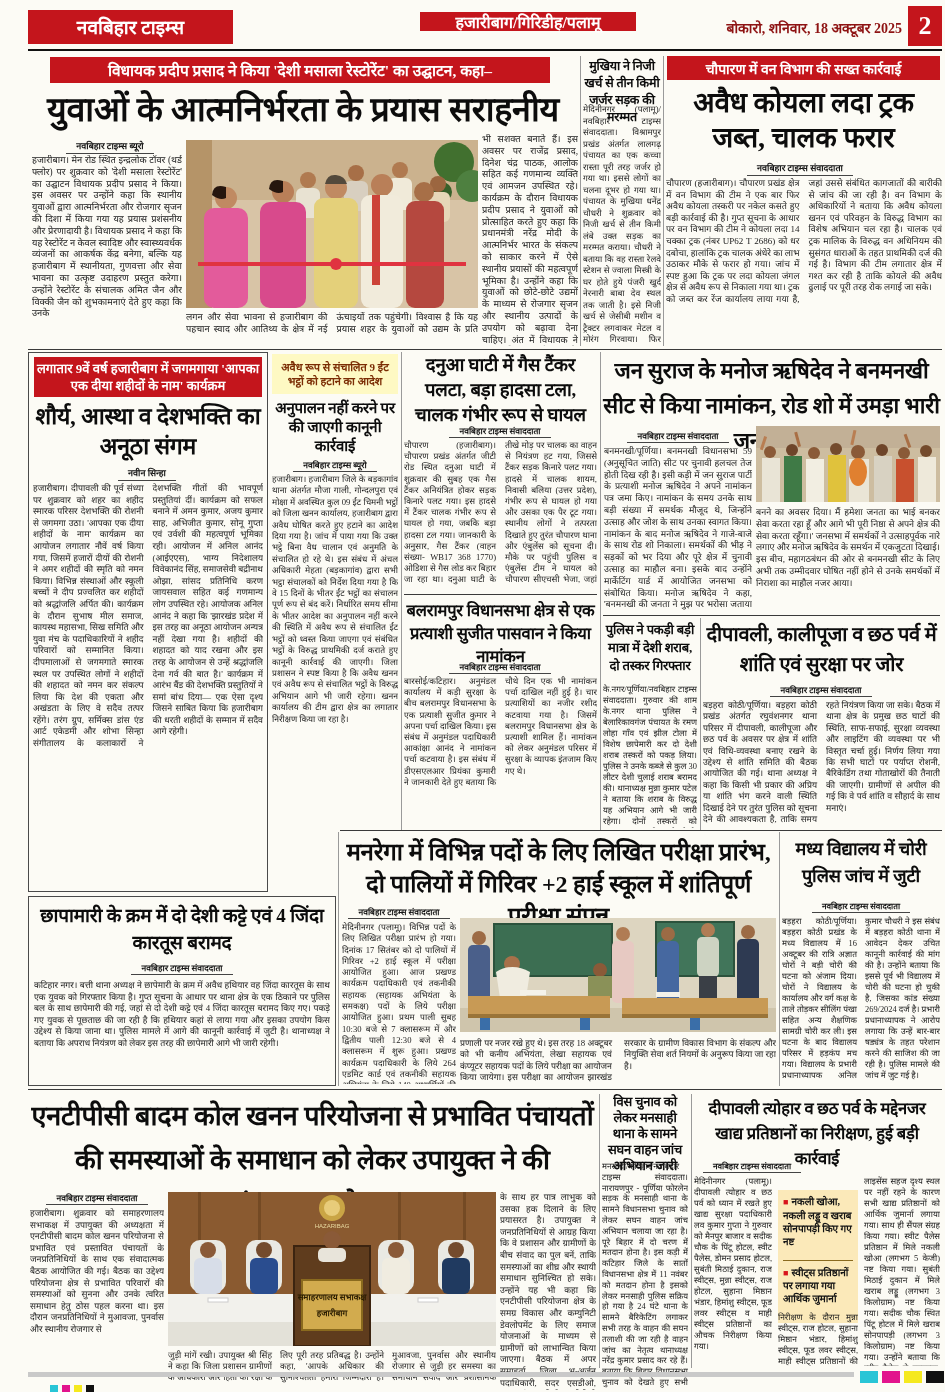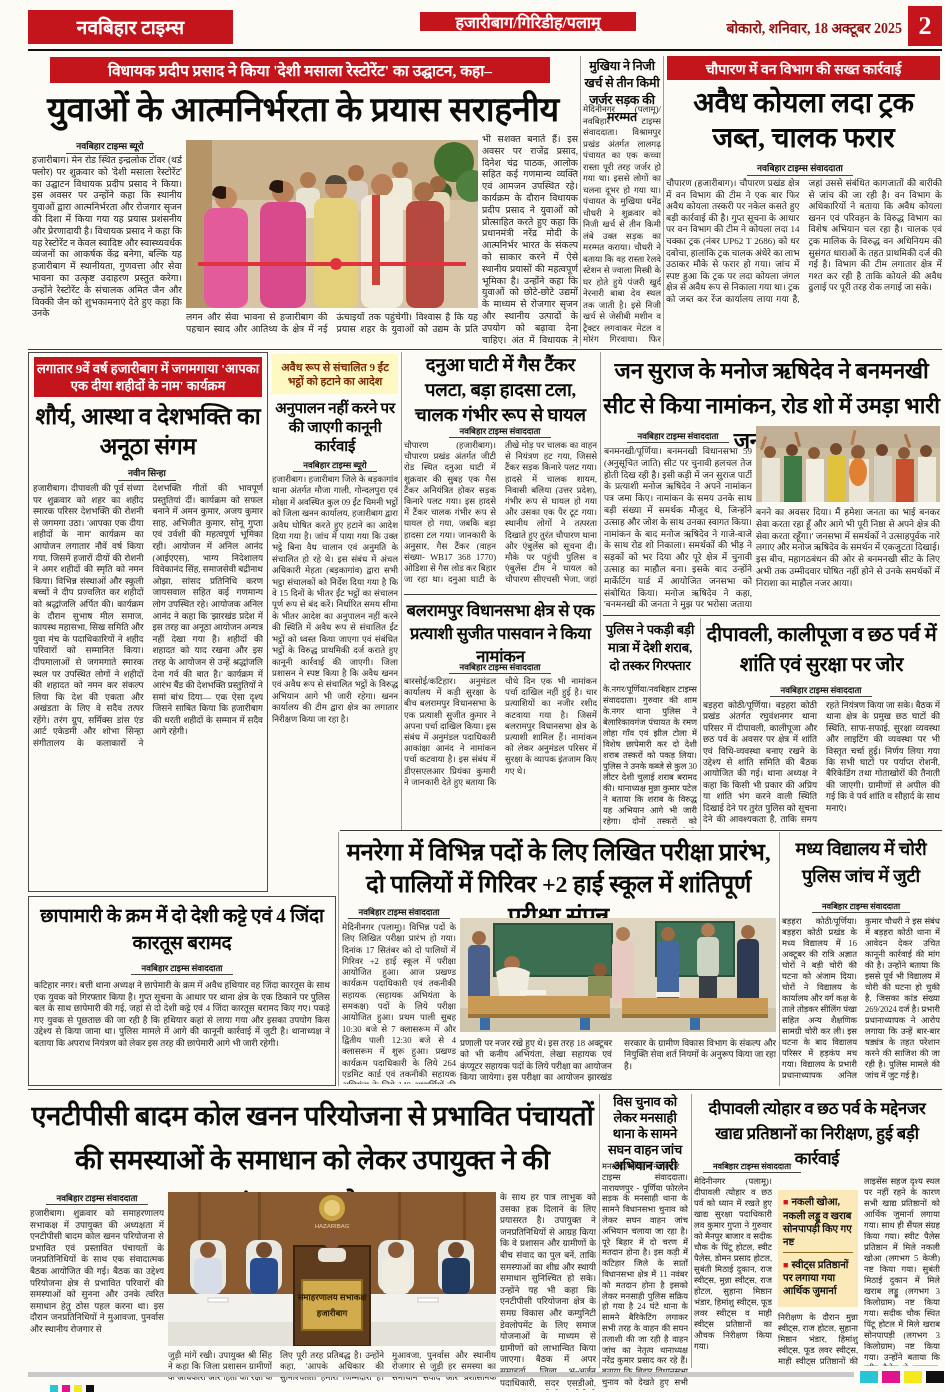--- a/index.html
+++ b/index.html
@@ -12,21 +12,21 @@
   .byline{text-align:center;font-size:9px;font-weight:700;color:#151515}
   .byline span{display:inline-block;border-bottom:1px solid #444;padding:0 10px 1px}
   .bt{font-size:9.3px;line-height:1.27;text-align:justify;color:#1c1c1c;overflow:hidden;word-break:break-word}
   .cols2{column-count:2;column-gap:9px}
   .cols3{column-count:3;column-gap:8px}
   .vline{border-left:1px solid #9a9a9a}
   .hline{border-top:1px solid #3a3a3a}
   .box{border:1px solid #4a4a4a}
   .kicker-orange{background:#fef9c3;color:#7b2d04;font-weight:700;display:flex;align-items:center;justify-content:center;text-align:center}
   .quotebox{background:#fbe9b9;padding:5px 5px 6px;font-weight:700;font-size:10px;line-height:1.3;color:#151515}
-  .quotebox .q{border-bottom:1px solid #8a6a1e;padding-bottom:4px;margin-bottom:5px}
+  .quotebox .q{border-bottom:1px solid #8a6a1e;padding-bottom:12px;margin-bottom:5px}
   .quotebox .q:last-child{border-bottom:none;margin-bottom:0}
   .bullet{color:#d8131b;font-size:9px;margin-right:3px}
   .dateline{font-weight:700;color:#8e1313}
   .pagenum{background:#c4151c;color:#fff;font-weight:700;display:flex;align-items:center;justify-content:center}
   .photo{display:block}
   .mark{display:inline-block}
 </style>
 </head>
 <body>
 

